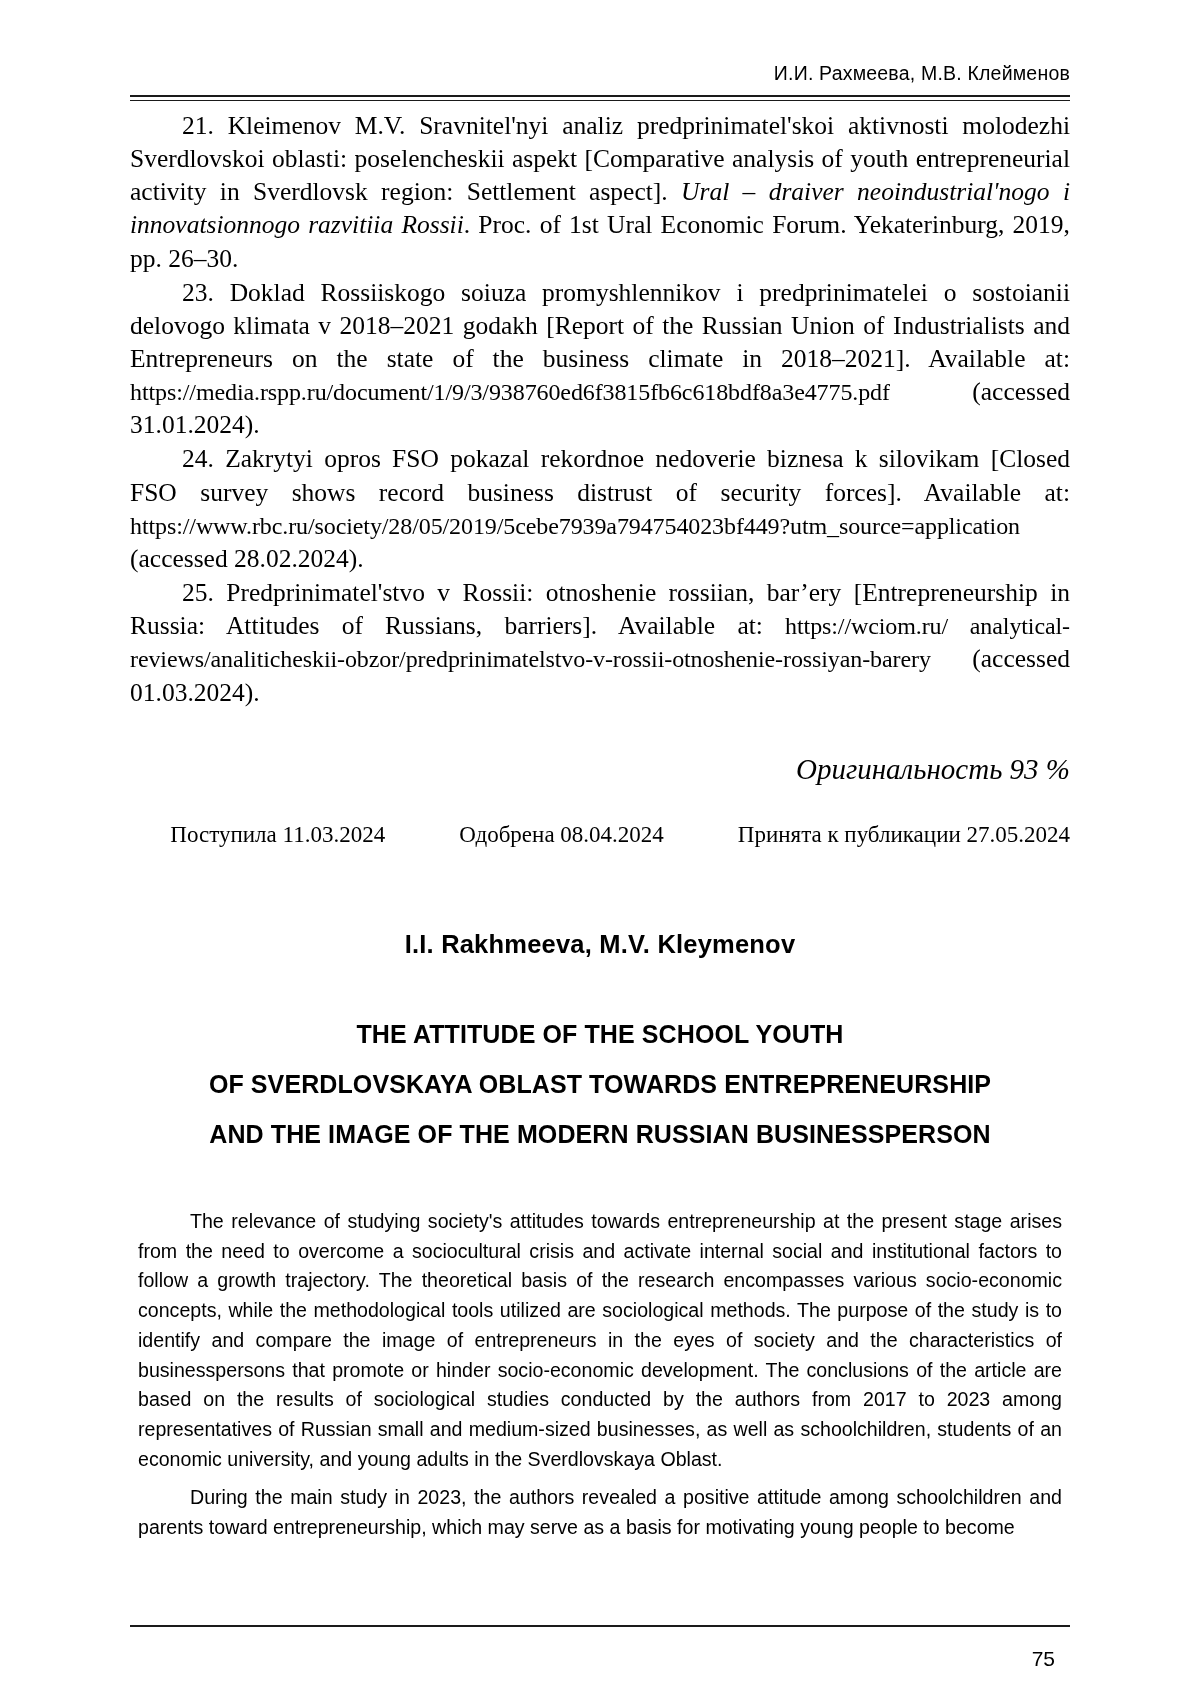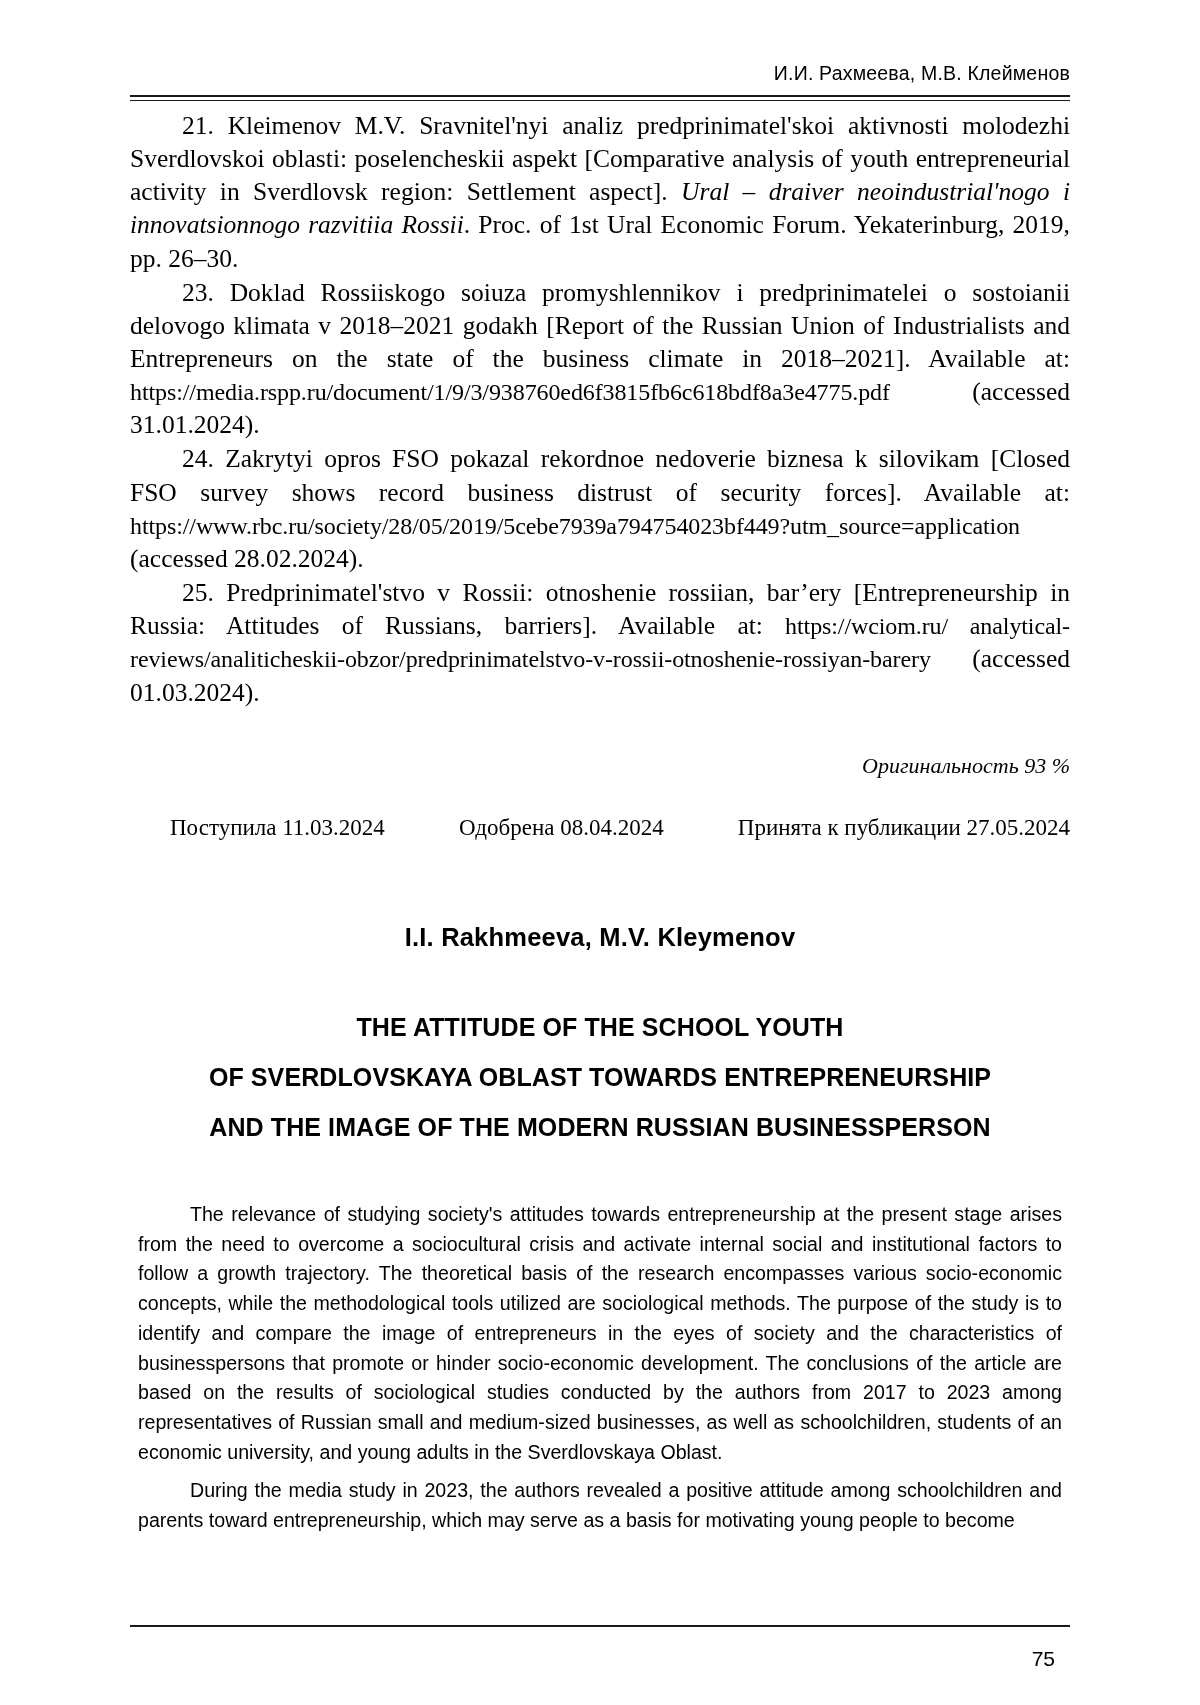--- a/index.html
+++ b/index.html
@@ -55,29 +55,29 @@
   .url-tight {
     font-size: 24px;
     letter-spacing: -0.1px;
   }
 
   
   .originality {
     margin-top: 44px;
     text-align: right;
     font-style: italic;
-    font-size: 22px;
+    font-size: 29px;
   }
 
   
   .dates {
     margin-top: 36px;
     display: flex;
-    justify-content: space-between;
-    gap: 58px;
+    justify-content: flex-end;
+    gap: 74px;
     font-size: 23px;
     padding-left: 40px;
   }
 
   
   .authors-en {
     margin-top: 82px;
     text-align: center;
     font-family: "Liberation Sans", sans-serif;
     font-weight: bold;
@@ -175,19 +175,19 @@
   <div class="authors-en">I.I. Rakhmeeva, M.V. Kleymenov</div>
 
   <div class="title-en">
     <span class="ln">THE ATTITUDE OF THE SCHOOL YOUTH</span>
     <span class="ln">OF SVERDLOVSKAYA OBLAST TOWARDS ENTREPRENEURSHIP</span>
     <span class="ln">AND THE IMAGE OF THE MODERN RUSSIAN BUSINESSPERSON</span>
   </div>
 
   <div class="abstract">
     <p>The relevance of studying society's attitudes towards entrepreneurship at the present stage arises from the need to overcome a sociocultural crisis and activate internal social and institutional factors to follow a growth trajectory. The theoretical basis of the research encompasses various socio-economic concepts, while the methodological tools utilized are sociological methods. The purpose of the study is to identify and compare the image of entrepreneurs in the eyes of society and the characteristics of businesspersons that promote or hinder socio-economic development. The conclusions of the article are based on the results of sociological studies conducted by the authors from 2017 to 2023 among representatives of Russian small and medium-sized businesses, as well as schoolchildren, students of an economic university, and young adults in the Sverdlovskaya Oblast.</p>
-    <p>During the media study in 2023, the authors revealed a positive attitude among schoolchildren and parents toward entrepreneurship, which may serve as a basis for motivating young people to become</p>
+    <p>During the main study in 2023, the authors revealed a positive attitude among schoolchildren and parents toward entrepreneurship, which may serve as a basis for motivating young people to become</p>
   </div>
 
   <div class="rule-bottom"></div>
   <div class="page-number">75</div>
 
 </div>
 
 </body></html>

